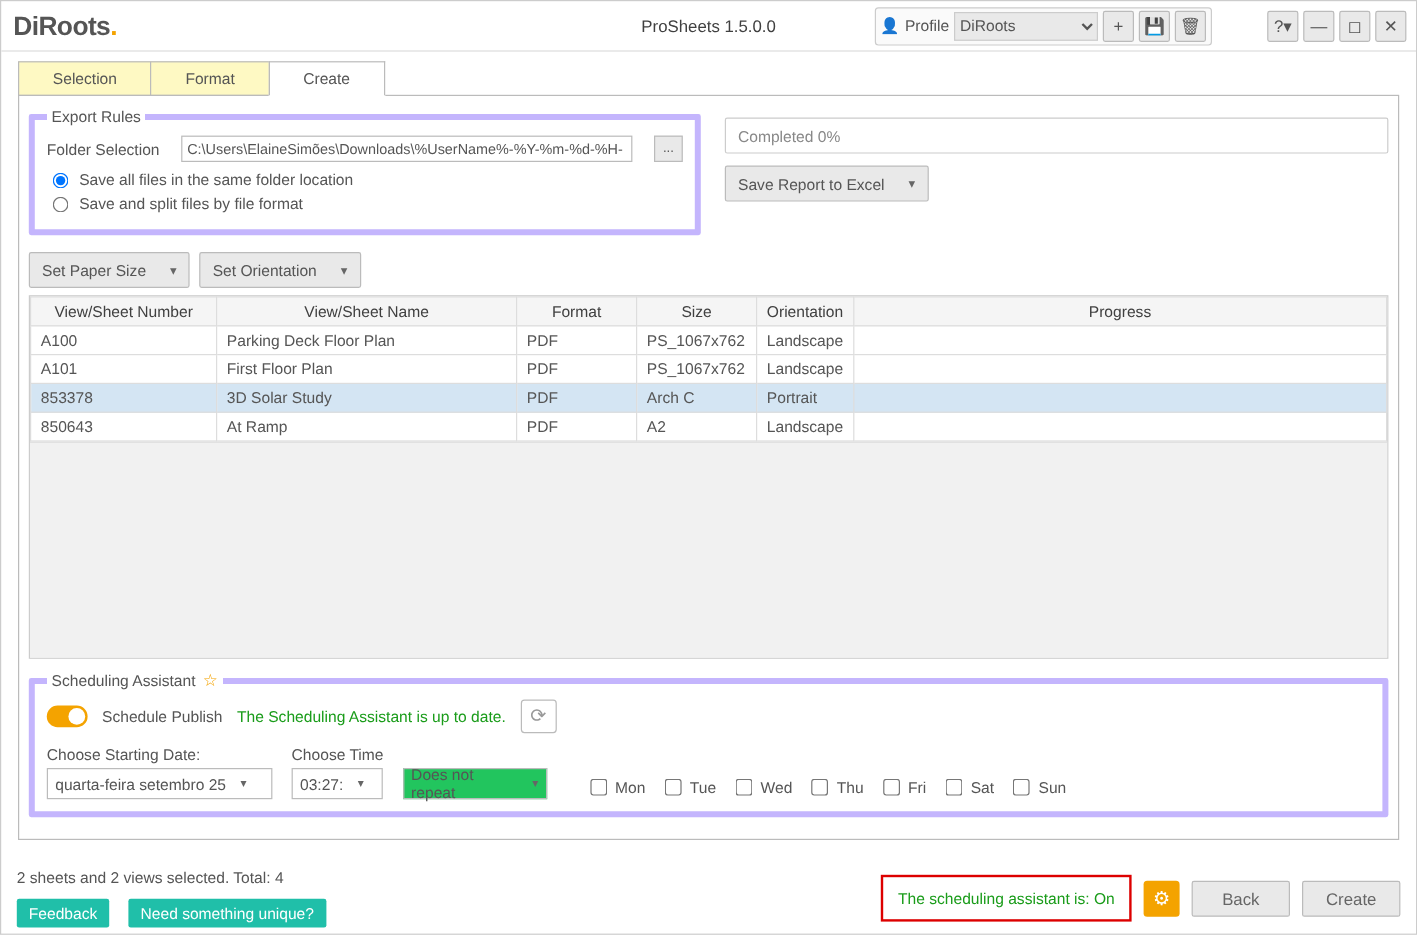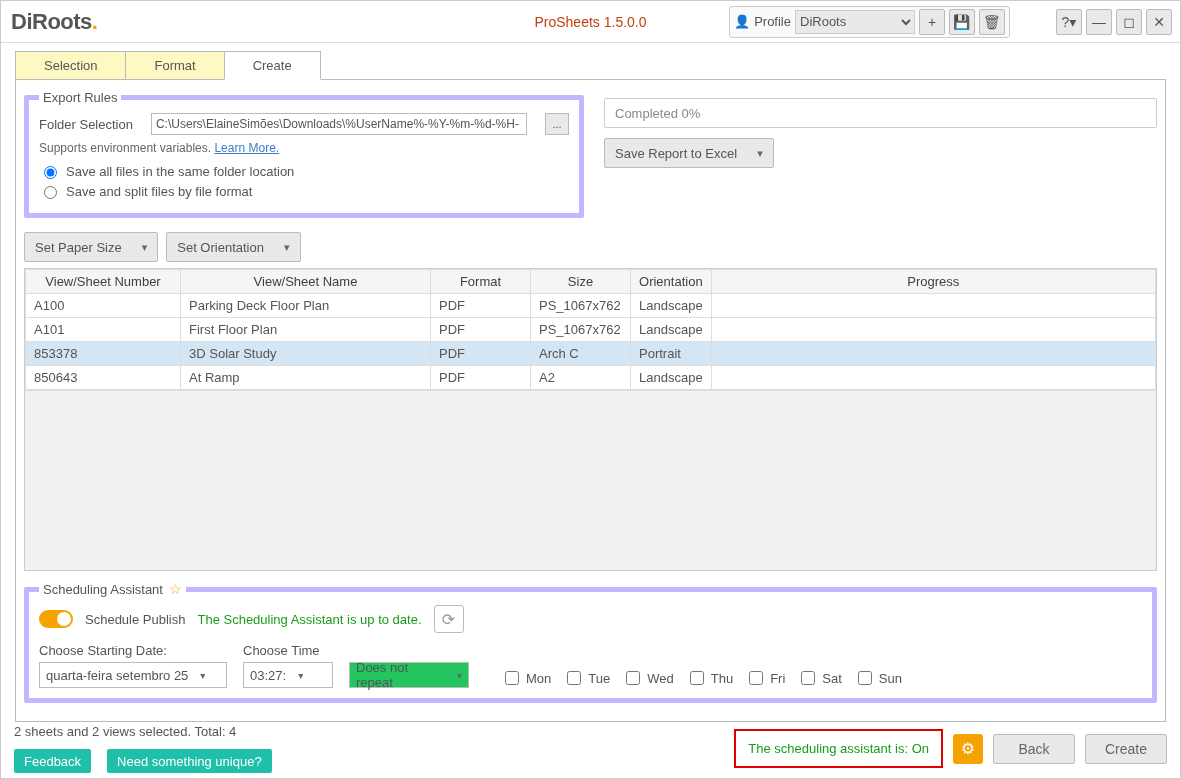--- a/index.html
+++ b/index.html
@@ -26,21 +26,21 @@
     font-size: 22px;
     font-weight: 600;
     letter-spacing: -0.5px;
   }
   .logo .dot { color: #f4a300; }
   .title-center {
     position: absolute;
     left: 50%;
     transform: translateX(-50%);
     font-size: 14px;
-    color: #c2410c;
+    color: #404040;
   }
   .profile-group {
     position: absolute;
     right: 170px;
     display: flex;
     align-items: center;
     gap: 4px;
     border: 1px solid #ccc;
     padding: 2px 4px;
     border-radius: 3px;
@@ -276,23 +276,20 @@
 </div>
 
 <div class="content">
   <div class="top-row">
     <fieldset class="export-rules">
       <legend>Export Rules</legend>
       <div class="folder-row">
         <span>Folder Selection</span>
         <input type="text" value="C:\Users\ElaineSimões\Downloads\%UserName%-%Y-%m-%d-%H-" style="">
         <div class="browse-btn">...</div>
-      </div>
-      <div class="support-line">
-        <span>Supports environment variables. </span><a href="#">Learn More.</a>
       </div>
       <label class="radio">
           <input type="radio" name="saveopt" checked="" style="">
           <span>Save all files in the same folder location</span>
         </label>
       <label class="radio">
           <input type="radio" name="saveopt" style="">
           <span>Save and split files by file format</span>
         </label>
     </fieldset>
@@ -384,21 +381,21 @@
     </div>
     <div class="sched-fields">
       <div class="field-col">
         <span>Choose Starting Date:</span>
         <div class="combo" style="width:188px">
             <span>quarta-feira setembro 25</span>
           </div>
       </div>
       <div class="field-col">
         <span>Choose Time</span>
-        <div class="combo" style="width:90px">
+        <div class="combo" style="width:76px">
             <span>03:27:</span>
           </div>
       </div>
       <div class="field-col">
         <span>&nbsp;</span>
         <div class="combo gray" style="width:120px">
             <span>Does not repeat</span>
           </div>
       </div>
       <div class="days" id="days-row">

